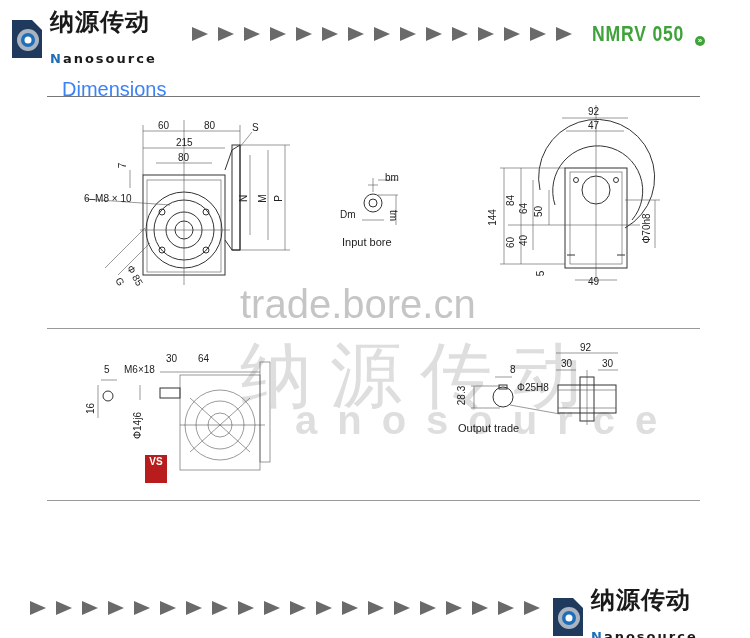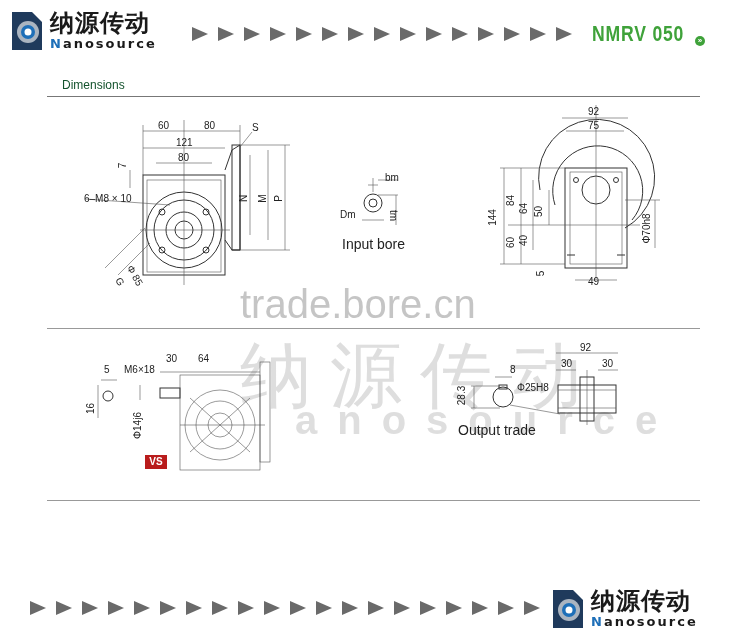--- a/index.html
+++ b/index.html
@@ -1,32 +1,32 @@
 <!DOCTYPE html>
 <html><head>
 <meta charset="utf-8">
 <style>
   *{box-sizing:border-box;margin:0;padding:0}
   body{width:750px;height:638px;background:#fff;position:relative;overflow:hidden;font-family:"Liberation Sans",sans-serif;color:#222}
   .logo-box{position:absolute;display:flex;align-items:center}
   .logo-mark{width:30px;height:40px;position:relative}
   .logo-text{margin-left:8px;display:flex;flex-direction:column;line-height:1}
   .logo-cn{font-family:"DejaVu Sans",sans-serif;font-weight:bold;font-size:24px;color:#1a1a1a;letter-spacing:1px}
-  .logo-en{font-family:"DejaVu Sans",sans-serif;font-weight:bold;font-size:13px;letter-spacing:2px;color:#1a1a1a;margin-top:2px}
+  .logo-en{font-family:"DejaVu Sans",sans-serif;font-weight:bold;font-size:13px;letter-spacing:2px;color:#1a1a1a;margin-top:18px}
   .logo-en .n{color:#1e6fb8}
   .arrows{position:absolute;display:flex;gap:0}
   .arrow{width:0;height:0;border-top:7px solid transparent;border-bottom:7px solid transparent;border-left:16px solid #6a6a6a;margin-right:10px}
   .model{position:absolute;font-family:"Liberation Sans",sans-serif;font-weight:bold;font-size:22px;color:#3fa23a;letter-spacing:1px;transform:scaleX(0.8);transform-origin:left center}
   .model-chev{position:absolute;width:10px;height:10px;border-radius:50%;background:#3fa23a;color:#fff;font-size:8px;line-height:10px;text-align:center;font-weight:bold}
-  .section-title{position:absolute;left:62px;top:78px;font-size:12px;color:#14532d}
+  .section-title{position:absolute;left:62px;top:78px;font-size:20px;color:#3b82f6}
   .rule{position:absolute;height:1px;background:#777}
-  .label{position:absolute;font-size:14px;color:#222;white-space:nowrap}
+  .label{position:absolute;font-size:11px;color:#222;white-space:nowrap}
   .dim{position:absolute;font-size:10px;color:#222;white-space:nowrap}
   .wm{position:absolute;color:rgba(160,160,160,0.35);font-weight:bold;white-space:nowrap;pointer-events:none}
-  .vs{position:absolute;left:145px;top:455px;width:22px;height:14px;background:#b91c1c;color:#fff;font-size:10px;font-weight:bold;text-align:center;line-height:14px}
+  .vs{position:absolute;left:145px;top:455px;width:22px;height:28px;background:#b91c1c;color:#fff;font-size:10px;font-weight:bold;text-align:center;line-height:14px}
   svg{position:absolute;overflow:visible}
   svg line,svg path,svg circle,svg rect,svg polyline{stroke:#333;fill:none;stroke-width:1}
   .thin{stroke-width:0.6 !important;stroke:#555 !important}
 </style>
 </head>
 <body>
 
 <div class="logo-box" style="left:12px;top:10px">
   <div class="logo-mark">
     <svg width="30" height="40" viewBox="0 0 30 40" style="position:static">
@@ -108,21 +108,21 @@
 
   <line x1="130" y1="170" x2="130" y2="188" class="thin"></line>
 
   <line x1="105" y1="268" x2="145" y2="228" class="thin"></line>
   <line x1="118" y1="275" x2="150" y2="243" class="thin"></line>
   <line x1="85" y1="199" x2="170" y2="205" class="thin"></line>
 </svg>
 
 <div class="dim" style="left:158px;top:120px">60</div>
 <div class="dim" style="left:204px;top:120px">80</div>
-<div class="dim" style="left:176px;top:137px">121</div>
+<div class="dim" style="left:176px;top:137px">215</div>
 <div class="dim" style="left:178px;top:152px">80</div>
 <div class="dim" style="left:120px;top:160px;transform:rotate(-90deg)">7</div>
 <div class="dim" style="left:84px;top:193px">6–M8 × 10</div>
 <div class="dim" style="left:252px;top:122px">S</div>
 <div class="dim" style="left:240px;top:193px;transform:rotate(-90deg)">N</div>
 <div class="dim" style="left:258px;top:193px;transform:rotate(-90deg)">M</div>
 <div class="dim" style="left:275px;top:193px;transform:rotate(-90deg)">P</div>
 <div class="dim" style="left:124px;top:270px;transform:rotate(60deg)">Φ 85</div>
 <div class="dim" style="left:116px;top:276px;transform:rotate(60deg)">G</div>
 
@@ -163,21 +163,21 @@
   <line x1="521" y1="225" x2="521" y2="264" class="thin"></line>
   <line x1="533" y1="225" x2="533" y2="250" class="thin"></line>
   <line x1="508" y1="225" x2="640" y2="225" class="thin"></line>
 
   <line x1="655" y1="200" x2="655" y2="248" class="thin"></line>
   <line x1="625" y1="200" x2="660" y2="200" class="thin"></line>
 
   <line x1="575" y1="280" x2="617" y2="280" class="thin"></line>
 </svg>
 <div class="dim" style="left:588px;top:106px">92</div>
-<div class="dim" style="left:588px;top:120px">75</div>
+<div class="dim" style="left:588px;top:120px">47</div>
 <div class="dim" style="left:484px;top:212px;transform:rotate(-90deg)">144</div>
 <div class="dim" style="left:505px;top:195px;transform:rotate(-90deg)">84</div>
 <div class="dim" style="left:518px;top:203px;transform:rotate(-90deg)">64</div>
 <div class="dim" style="left:533px;top:206px;transform:rotate(-90deg)">50</div>
 <div class="dim" style="left:505px;top:237px;transform:rotate(-90deg)">60</div>
 <div class="dim" style="left:518px;top:235px;transform:rotate(-90deg)">40</div>
 <div class="dim" style="left:538px;top:268px;transform:rotate(-90deg)">5</div>
 <div class="dim" style="left:588px;top:276px">49</div>
 <div class="dim" style="left:631px;top:223px;transform:rotate(-90deg)">Φ70h8</div>
 

